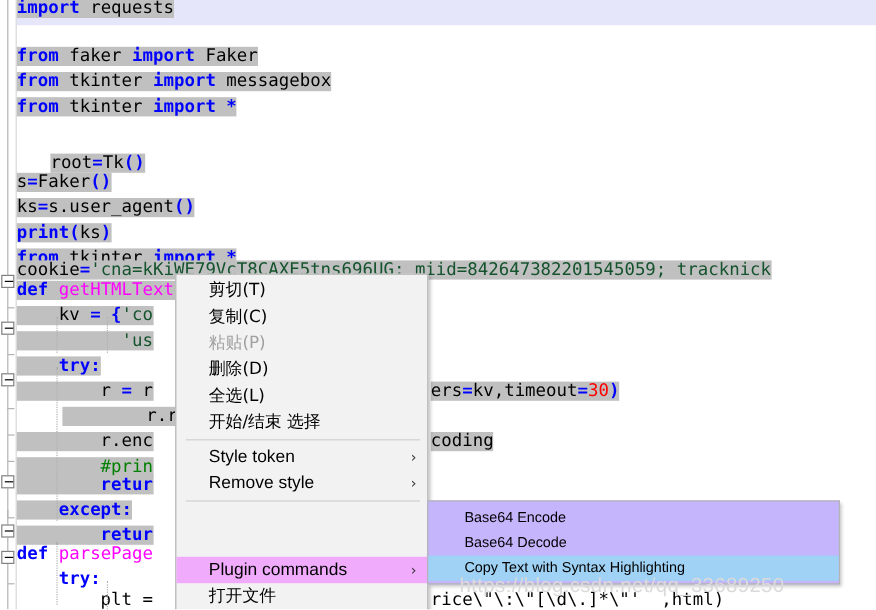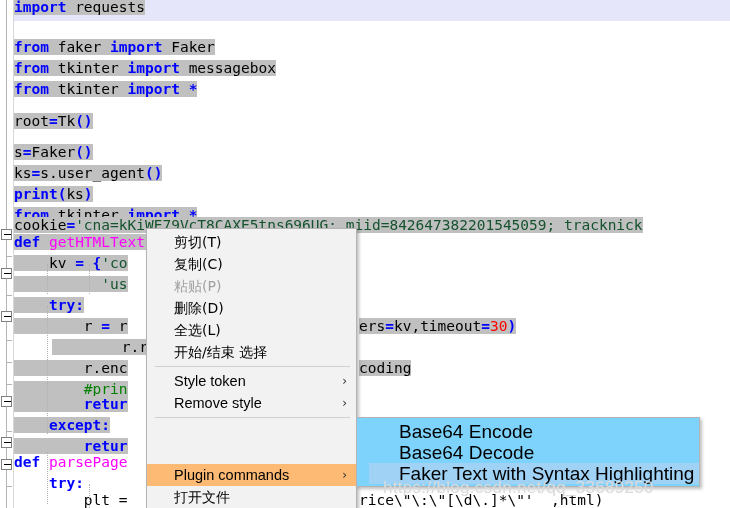--- a/index.html
+++ b/index.html
@@ -123,47 +123,47 @@
     height: 22px;
     line-height: 22px;
     padding-left: 27px;
     padding-right: 16px;
     color: #000000;
     white-space: nowrap;
     font-family: "Liberation Sans", sans-serif;
   }
   .ctx-item.cjk { font-family: "DejaVu Sans", sans-serif; font-size: 14px; }
   .ctx-item.disabled { color: #a0a0a0; }
-  .ctx-item.selected { background: #fdba74; margin-top: 46px; }
+  .ctx-item.selected { background: #f0abfc; margin-top: 46px; }
   .ctx-sep {
     height: 1px;
     margin: 3px 6px 3px 8px;
     background: #d0d0d0;
   }
   .ctx-arrow {
     position: absolute;
     right: 9px; top: 0;
     height: 22px;
     line-height: 22px;
     font-size: 12px;
     color: #333333;
     font-family: "DejaVu Sans", sans-serif;
   }
 
   
   .sub-menu {
     position: absolute;
     left: 356px; top: 417px;
     width: 344px;
-    background: #7dd3fc;
+    background: #c4b5fd;
     border: 1px solid #b4b4b4;
     box-shadow: 2px 2px 3px rgba(0,0,0,0.25);
-    padding: 3px 0 2px 12px;
+    padding: 3px 0 2px 0;
     z-index: 50;
-    font-size: 19px;
+    font-size: 12px;
   }
   .sub-item {
     height: 21px;
     line-height: 21px;
     padding-left: 30px;
     color: #000000;
     white-space: nowrap;
     font-family: "Liberation Sans", sans-serif;
   }
   .sub-item.selected { background: #9fd2f5; }
@@ -205,21 +205,21 @@
       <div class="fold-box" style="top:459px;"></div>
       <div class="fold-tick" style="top:486px;"></div>
     </div>
 
     <div class="code-area">
 
       <div class="line" style="top:-3px;"><span class="sel"><span class="kw">import</span> <span class="pln">requests</span></span></div>
       <div class="line" style="top:37px;"><span class="sel"><span class="kw">from</span> <span class="pln">faker</span> <span class="kw">import</span> <span class="pln">Faker</span></span></div>
       <div class="line" style="top:58px;"><span class="sel"><span class="kw">from</span> <span class="pln">tkinter</span> <span class="kw">import</span> <span class="pln">messagebox</span></span></div>
       <div class="line" style="top:79px;"><span class="sel"><span class="kw">from</span> <span class="pln">tkinter</span> <span class="kw">import</span> <span class="op">*</span></span></div>
-      <div class="line" style="top:111px;"><span class="sel"><span class="pln">root</span><span class="op">=</span><span class="pln">Tk</span><span class="op">()</span></span></div>
+      <div class="line" style="top:126px;margin-left:28px;"><span class="sel"><span class="pln">root</span><span class="op">=</span><span class="pln">Tk</span><span class="op">()</span></span></div>
       <div class="line" style="top:142px;"><span class="sel"><span class="pln">s</span><span class="op">=</span><span class="pln">Faker</span><span class="op">()</span></span></div>
       <div class="line" style="top:163px;"><span class="sel"><span class="pln">ks</span><span class="op">=</span><span class="pln">s.user_agent</span><span class="op">()</span></span></div>
       <div class="line" style="top:184px;"><span class="sel"><span class="kw">print</span><span class="op">(</span><span class="pln">ks</span><span class="op">)</span></span></div>
       <div class="line" style="top:205px;"><span class="sel"><span class="kw">from</span> <span class="pln">tkinter</span> <span class="kw">import</span> <span class="op">*</span></span></div>
       <div class="line" style="top:215px;"><span class="sel"><span class="pln">cookie</span><span class="op">=</span><span class="str">'cna=kKiWE79VcT8CAXE5tns696UG; miid=842647382201545059; tracknick</span></span></div>
 
       <div class="line" style="top:232px;"><span class="sel"><span class="kw">def</span> <span class="fn">getHTMLText</span><span class="op">(</span></span></div>
       <div class="line" style="top:253px;"><span class="sel">    <span class="pln">kv</span> <span class="op">=</span> <span class="op">{</span><span class="str">'co</span></span></div>
       <div class="line" style="top:274px;"><span class="sel">          <span class="str">'us</span></span></div>
       <div class="line" style="top:295px;"><span class="sel">    <span class="kw">try</span><span class="op">:</span></span></div>
@@ -306,19 +306,19 @@
   </div>
 
   <div class="sub-menu">
     <div class="sub-item">
       <span>Base64 Encode</span>
     </div>
     <div class="sub-item">
       <span>Base64 Decode</span>
     </div>
     <div class="sub-item selected">
-      <span>Faker Text with Syntax Highlighting</span>
+      <span>Copy Text with Syntax Highlighting</span>
     </div>
   </div>
 
   <div class="watermark">https://blog.csdn.net/qq_33689250</div>
 
 </div>
 
 </body></html>

